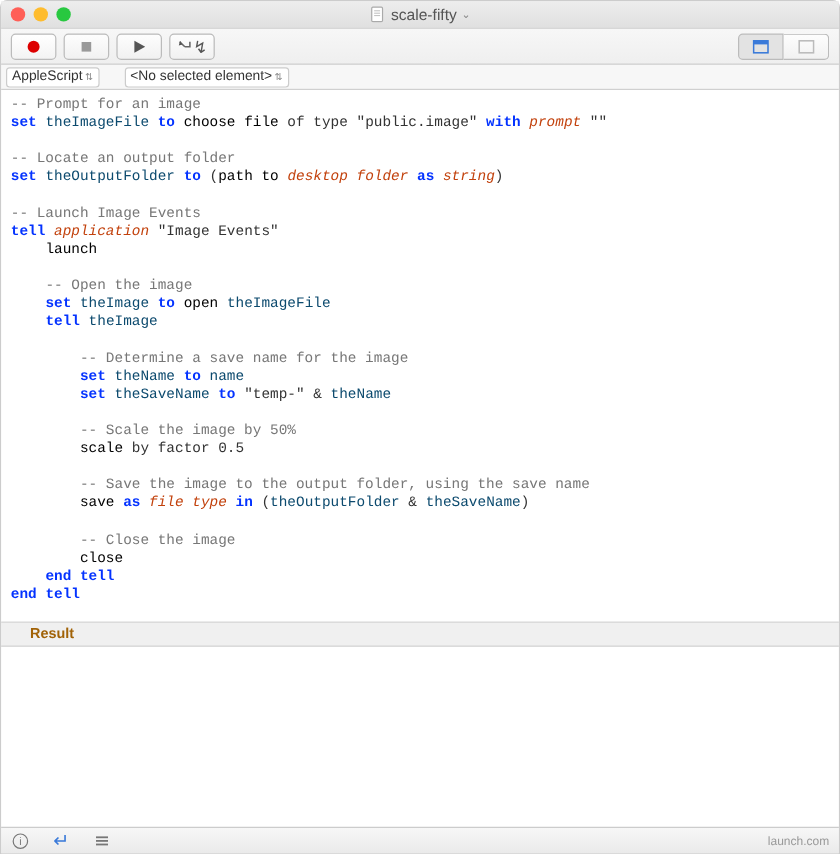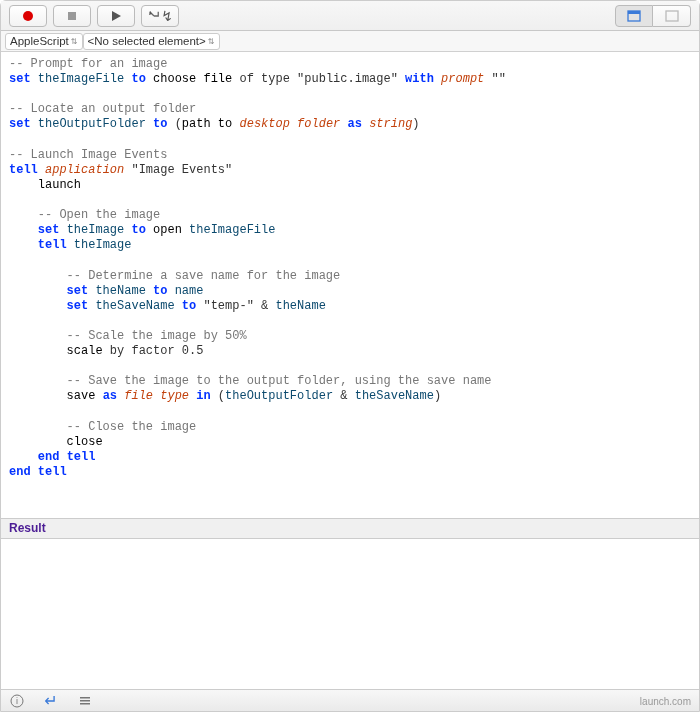--- a/index.html
+++ b/index.html
@@ -16,39 +16,56 @@
     .dropdown-caret { font-size: 9px; color: #888; }
     .toolbar { height: 30px; background: linear-gradient(#f7f7f7, #efefef); display: flex; align-items: center; padding: 0 8px; gap: 6px; border-bottom: 1px solid #c8c8c8; }
     .tbtn { width: 38px; height: 22px; border: 1px solid #bbb; border-radius: 4px; background: linear-gradient(#fdfdfd, #f1f1f1); display: flex; align-items: center; justify-content: center; color: #555; cursor: pointer; }
     .tbtn.active { background: linear-gradient(#fff,#f3f3f3); }
     .tbtn.selected { background: #e3e3e3; }
     .toolbar .spacer { flex: 1; }
     .segmented { display: flex; }
     .segmented .tbtn { border-radius: 0; border-left: none; }
     .segmented .tbtn:first-child { border-radius: 4px 0 0 4px; border-left: 1px solid #bbb; }
     .segmented .tbtn:last-child { border-radius: 0 4px 4px 0; }
-    .navbar { height: 21px; background: #f7f7f7; display: flex; align-items: center; border-bottom: 1px solid #d0d0d0; padding-left: 4px; gap: 0; font-size: 11.5px; color: #333; }
+    .navbar { height: 21px; background: #f7f7f7; display: flex; align-items: center; border-bottom: 1px solid #d0d0d0; padding-left: 4px; gap: 21px; font-size: 11.5px; color: #333; }
     .nav-select { border: 1px solid #ccc; background: #fff; border-radius: 3px; padding: 0 4px; height: 17px; display: flex; align-items: center; cursor: pointer; }
     .editor { flex: 1; background: #fff; border-bottom: 1px solid #ccc; padding: 5px 8px 8px; font-family: Liberation Mono, monospace; font-size: 12px; line-height: 1.26; color: #333; overflow: auto; white-space: pre; }
     .c-comment { color: #777; }
     .c-key { color: #0433ff; font-weight: bold; }
     .c-var { color: #0c4a6e; }
     .c-ital { color: #c2410c; font-style: italic; }
     .c-cmd { color: #000000; }
-    .result-head { height: 20px; background: #f0f0f0; border-bottom: 1px solid #ccc; padding: 2px 8px; font-weight: bold; font-size: 12px; color: #4c1d95; }
+    .result-head { height: 20px; background: #f0f0f0; border-bottom: 1px solid #ccc; padding: 2px 24px; font-weight: bold; font-size: 12px; color: #a16207; }
     .result-area { flex: 0 0 150px; background: #fff; }
     .statusbar { height: 22px; background: linear-gradient(#f7f7f7, #eaeaea); display: flex; align-items: center; padding: 0 8px; gap: 18px; border-top: 1px solid #ccc; position: relative; }
     .status-icon { width: 16px; height: 16px; display: flex; align-items: center; justify-content: center; color: #666; cursor: pointer; }
     .watermark { position: absolute; right: 8px; bottom: 4px; color: #999; font-size: 10px; }
     pre { font-family: inherit; }
   </style>
 </head>
 <body>
 
 <div class="window">
+  <div class="titlebar">
+    <div class="traffic">
+      <div class="dot red"></div>
+      <div class="dot yellow"></div>
+      <div class="dot green"></div>
+    </div>
+    <div class="title-center">
+      <span class="doc-icon">
+        <svg viewBox="0 0 14 14">
+            <rect x="2" y="1" width="9" height="12" rx="1" fill="#fff" stroke="#aaa"></rect>
+            <path d="M4 4h5M4 6h5M4 8h5" stroke="#bbb" stroke-width="0.8"></path>
+          </svg>
+      </span>
+      <span>scale-fifty</span>
+      <span class="dropdown-caret">⌄</span>
+    </div>
+  </div>
 
   <div class="toolbar">
     <div class="tbtn active">
         <svg width="12" height="12">
           <circle cx="6" cy="6" r="5" fill="#d00"></circle>
         </svg>
       </div>
     <div class="tbtn">
         <svg width="12" height="12">
           <rect x="2" y="2" width="8" height="8" fill="#999"></rect>

